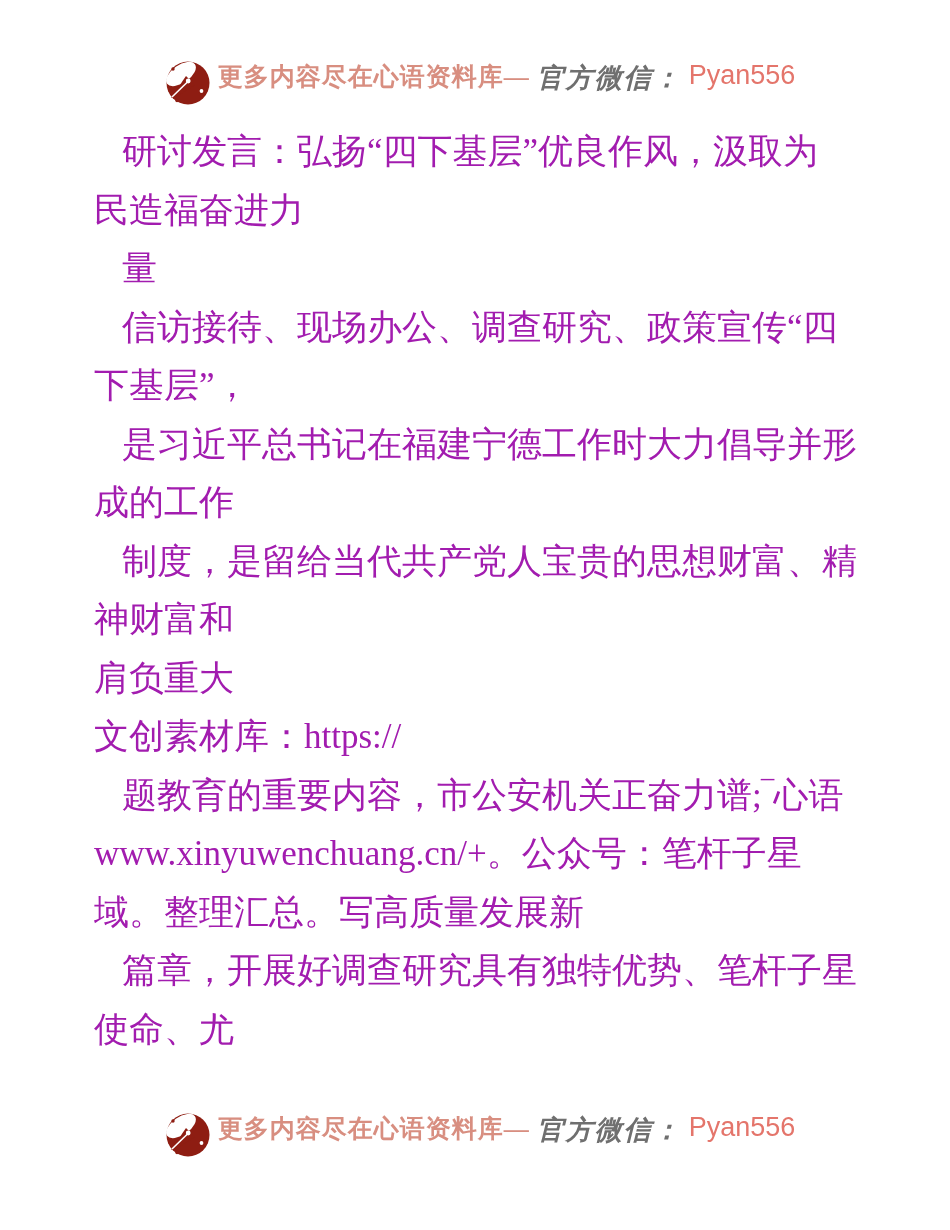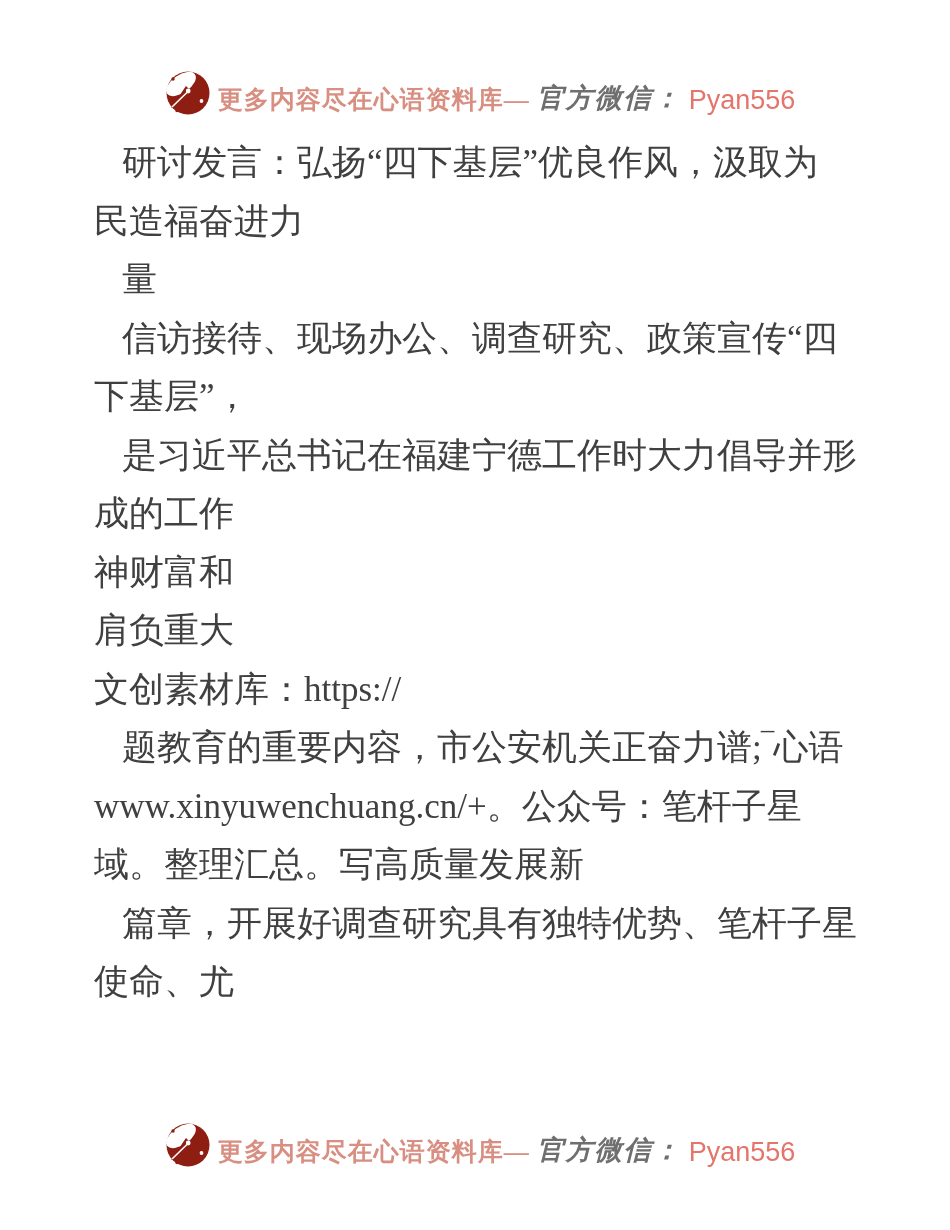--- a/index.html
+++ b/index.html
@@ -7,21 +7,21 @@
     position:relative;
     width:950px;height:1230px;
     margin:0 auto;
     background:#ffffff;
     overflow:hidden;
     font-family:"Liberation Serif","DejaVu Serif",serif;
   }
   
   .banner{
     position:absolute;left:10px;right:0;
-    display:flex;justify-content:center;align-items:flex-end;
+    display:flex;justify-content:center;align-items:flex-start;
     gap:7px;height:56px;
   }
   .banner.top{top:60px;}
   .banner.bottom{top:1112px;}
   .banner .logo{width:46px;height:46px;flex:0 0 auto;}
   .brand-text{
     color:#d88e80;
     font-size:25px;font-weight:bold;
     letter-spacing:1px;
     white-space:nowrap;
@@ -34,22 +34,22 @@
   }
   .wechat-id{
     color:#e4756b;
     font-family:"Liberation Sans","DejaVu Sans",sans-serif;
     font-size:27px;
     white-space:nowrap;
   }
   
   .doc{
     position:absolute;
-    top:134px;left:94px;width:780px;
-    color:#404040;
+    top:123px;left:94px;width:780px;
+    color:#a21caf;
     font-size:35px;
     line-height:58.5px;
   }
   .line{white-space:nowrap;}
   .line.indent{padding-left:28px;}
 </style>
 </head>
 <body>
 
 <div class="page">
@@ -71,20 +71,21 @@
   </div>
 
   <div class="doc">
     <div class="line indent">研讨发言：弘扬“四下基层”优良作风，汲取为</div>
     <div class="line">民造福奋进力</div>
     <div class="line indent">量</div>
     <div class="line indent">信访接待、现场办公、调查研究、政策宣传“四</div>
     <div class="line">下基层”，</div>
     <div class="line indent">是习近平总书记在福建宁德工作时大力倡导并形</div>
     <div class="line">成的工作</div>
+    <div class="line indent">制度，是留给当代共产党人宝贵的思想财富、精</div>
     <div class="line">神财富和</div>
     <div class="line">肩负重大</div>
     <div class="line">文创素材库：https://</div>
     <div class="line indent">题教育的重要内容，市公安机关正奋力谱;‾心语</div>
     <div class="line">www.xinyuwenchuang.cn/+。公众号：笔杆子星</div>
     <div class="line">域。整理汇总。写高质量发展新</div>
     <div class="line indent">篇章，开展好调查研究具有独特优势、笔杆子星</div>
     <div class="line">使命、尤</div>
   </div>
 

